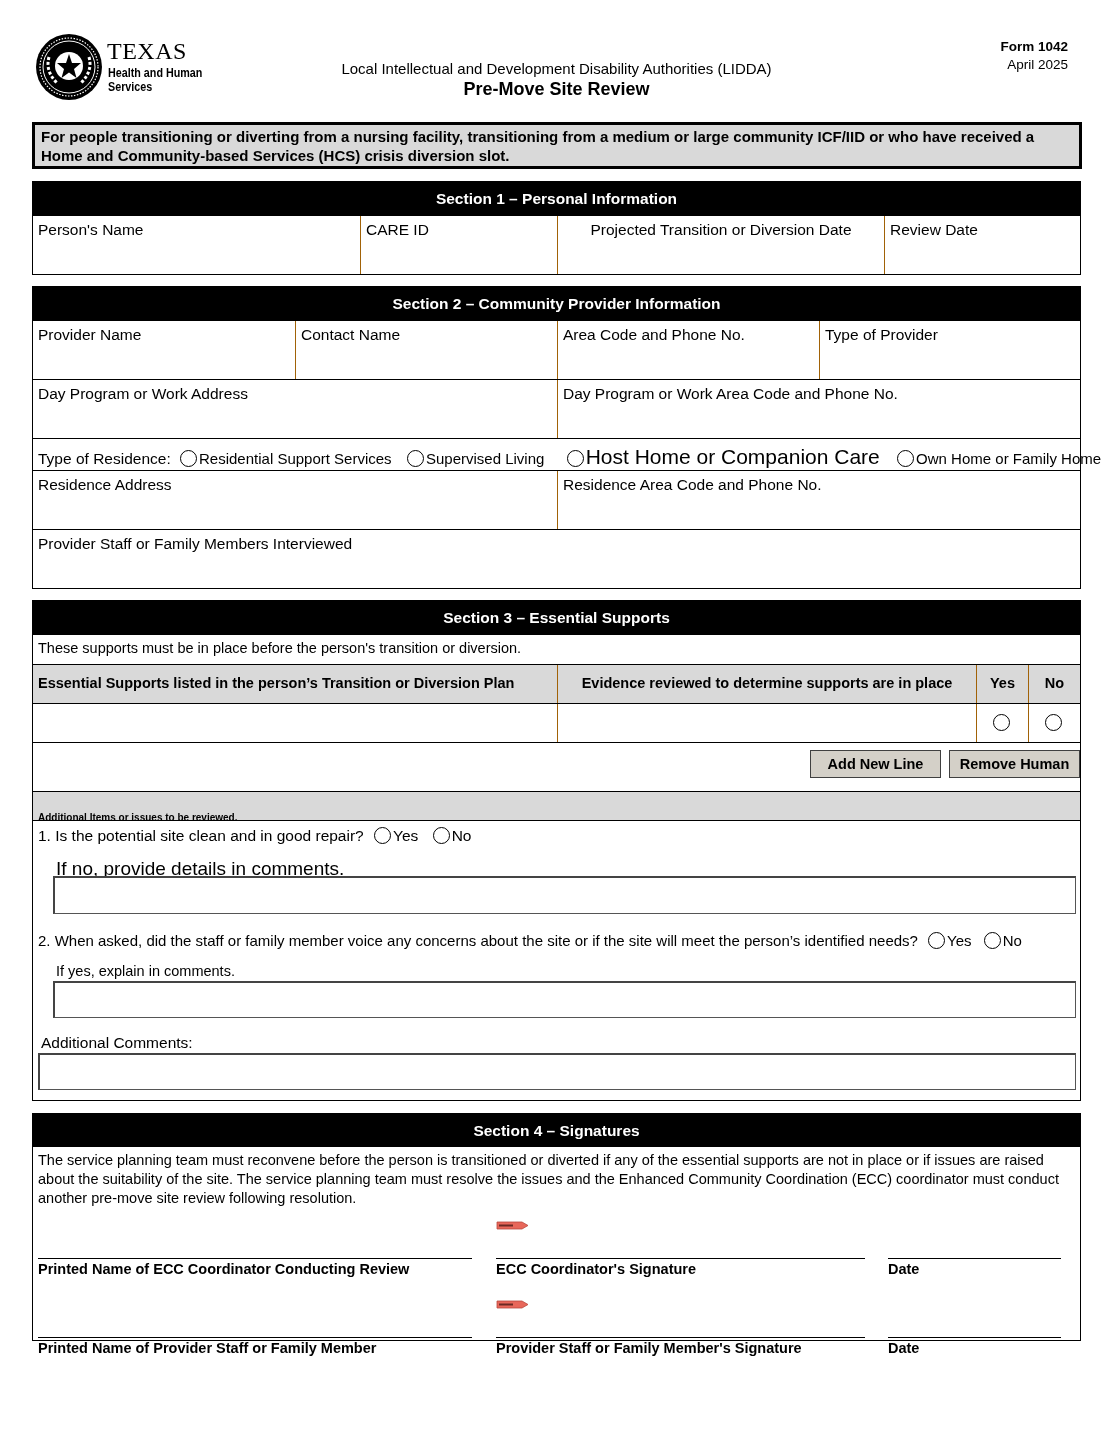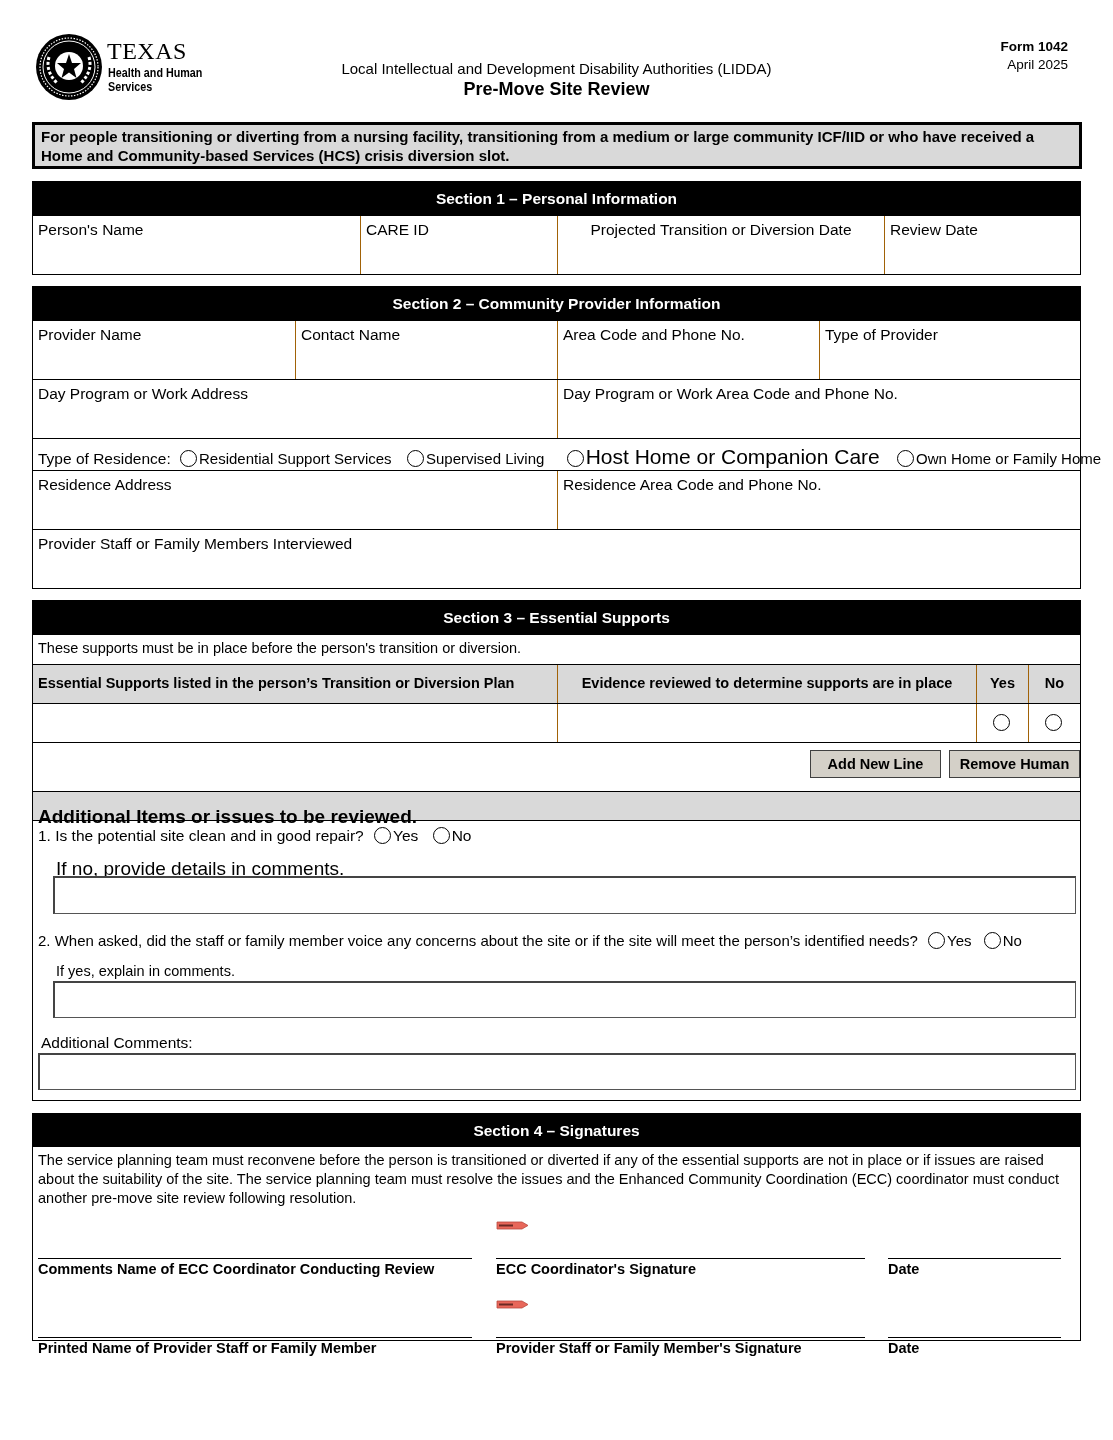--- a/index.html
+++ b/index.html
@@ -121,21 +121,21 @@
     <div class="cell" style="width:524px;"></div>
     <div class="cell" style="width:419px;"></div>
     <div class="cell" style="width:52px; text-align:center; padding-top:10px;"><span class="radio"></span></div>
     <div class="cell" style="flex:1; text-align:center; padding-top:10px;"><span class="radio"></span></div>
   </div>
   <div class="row" style="height:49px; position:relative;">
     <div class="btn" style="left:777px; top:7px; width:131px;">Add New Line</div>
     <div class="btn" style="left:916px; top:7px; width:131px;">Remove Human</div>
   </div>
   <div class="row gray" style="height:29px;">
-    <div class="cell" style="flex:1; font-weight:bold; font-size:19px; padding-top:14px;">Additional Items or issues to be reviewed.</div>
+    <div class="cell" style="flex:1; font-weight:bold; font-size:10px; padding-top:20px;">Additional Items or issues to be reviewed.</div>
   </div>
   <div class="row" style="height:280px; position:relative;">
     <div class="txt" style="left:5px; top:6px;">
       <span>1. Is the potential site clean and in good repair?</span>
       <span style="margin-left:6px;"><span class="radio"></span><span>Yes</span></span>
       <span style="margin-left:10px;"><span class="radio"></span><span>No</span></span>
     </div>
     <div class="txt" style="left:23px; top:37px; font-size:19px;">If no, provide details in comments.</div>
     <div class="commentbox" style="left:20px; top:55px; width:1023px; height:38px;"></div>
 
@@ -156,21 +156,21 @@
   <div class="sec-head">Section 4 – Signatures</div>
   <div style="padding:4px 5px; font-size:14.5px; line-height:19px;">The service planning team must reconvene before the person is transitioned or diverted if any of the essential supports are not in place or if issues are raised about the suitability of the site. The service planning team must resolve the issues and the Enhanced Community Coordination (ECC) coordinator must conduct another pre-move site review following resolution.</div>
 
   <svg class="signhere" style="left:463px; top:107px;" viewBox="0 0 33 9">
     <path d="M1 1 H26 L32 4.5 L26 8 H1 Z" fill="#e8675a" stroke="#b8483d" stroke-width="0.8"></path>
     <rect x="3" y="3.5" width="14" height="2" fill="#6b2a24"></rect>
   </svg>
   <div class="sigline" style="left:5px; top:144px; width:434px;"></div>
   <div class="sigline" style="left:463px; top:144px; width:369px;"></div>
   <div class="sigline" style="left:855px; top:144px; width:173px;"></div>
-  <div class="siglabel" style="left:5px; top:147px;">Comments Name of ECC Coordinator Conducting Review</div>
+  <div class="siglabel" style="left:5px; top:147px;">Printed Name of ECC Coordinator Conducting Review</div>
   <div class="siglabel" style="left:463px; top:147px;">ECC Coordinator's Signature</div>
   <div class="siglabel" style="left:855px; top:147px;">Date</div>
 
   <svg class="signhere" style="left:463px; top:186px;" viewBox="0 0 33 9">
     <path d="M1 1 H26 L32 4.5 L26 8 H1 Z" fill="#e8675a" stroke="#b8483d" stroke-width="0.8"></path>
     <rect x="3" y="3.5" width="14" height="2" fill="#6b2a24"></rect>
   </svg>
   <div class="sigline" style="left:5px; top:223px; width:434px;"></div>
   <div class="sigline" style="left:463px; top:223px; width:369px;"></div>
   <div class="sigline" style="left:855px; top:223px; width:173px;"></div>

